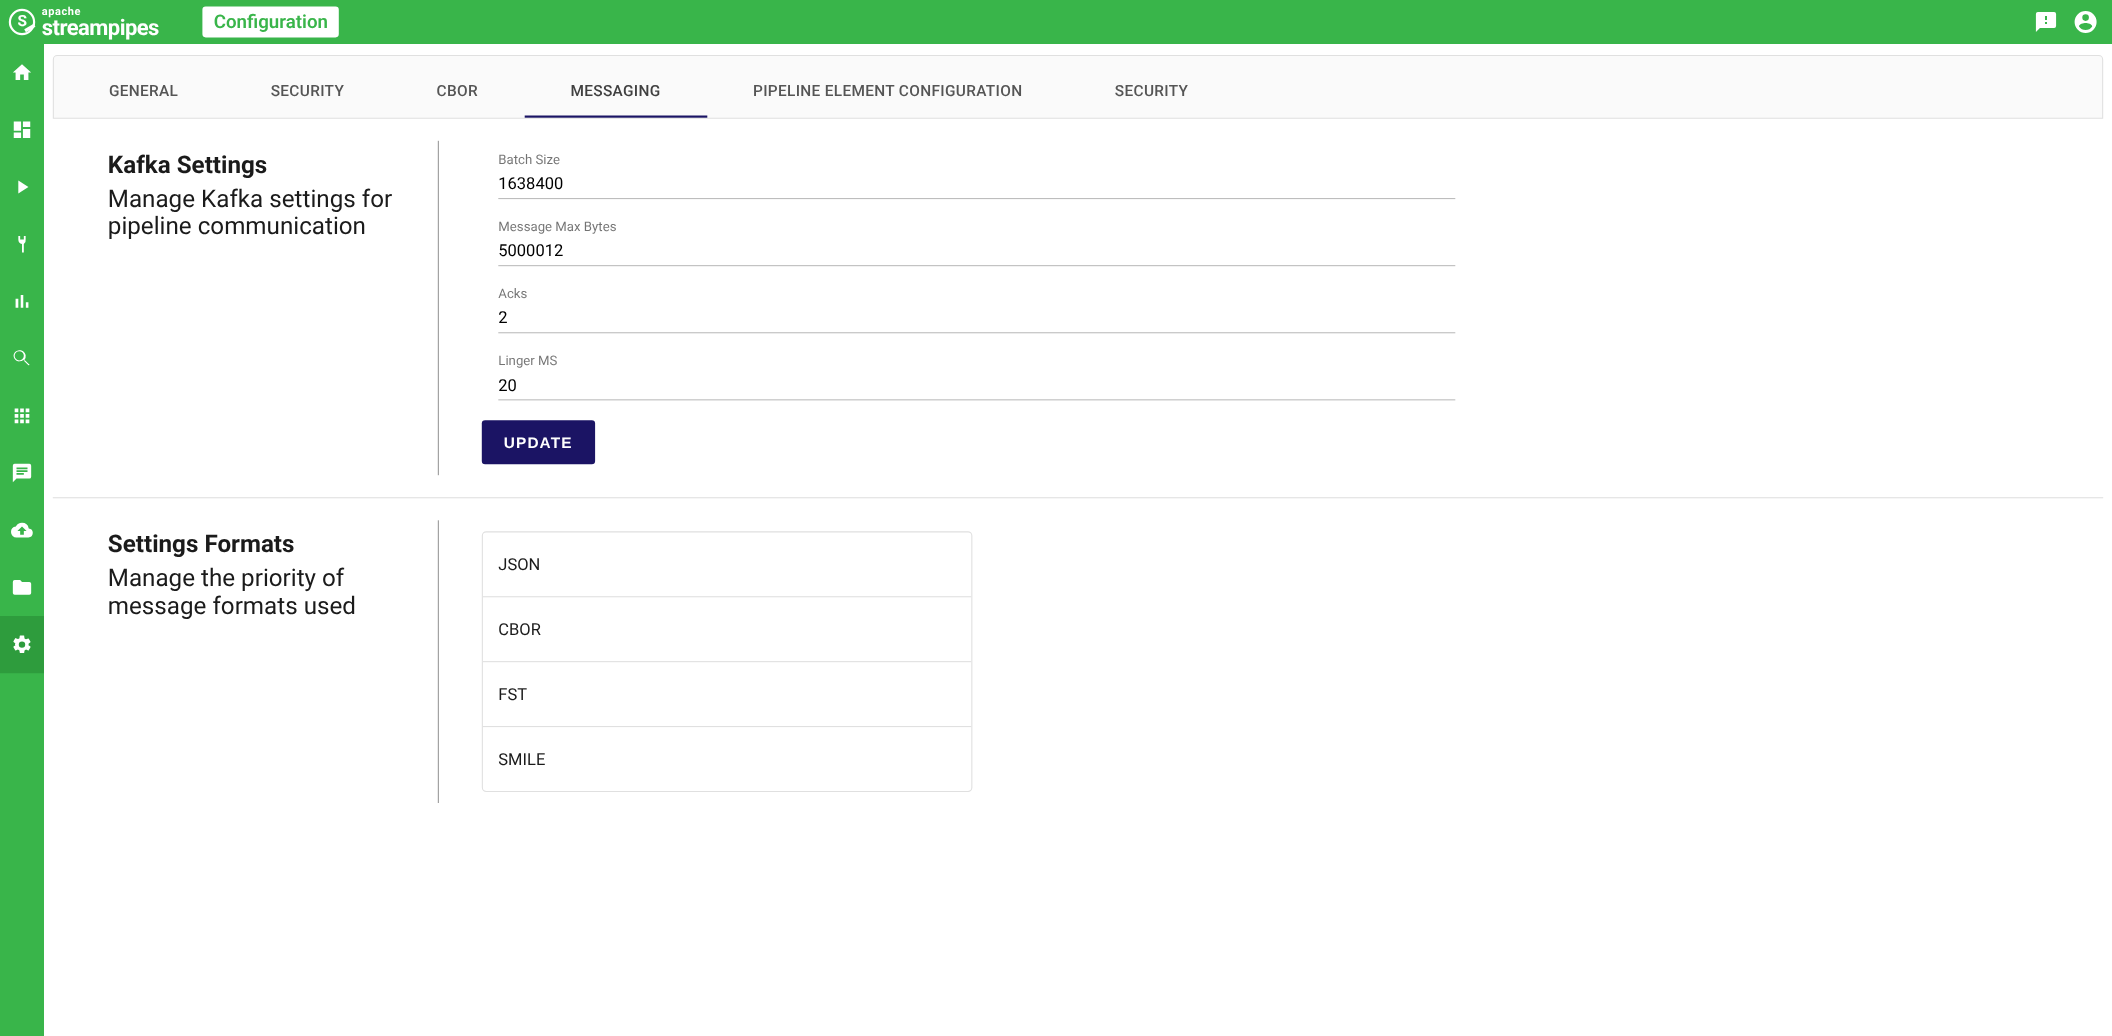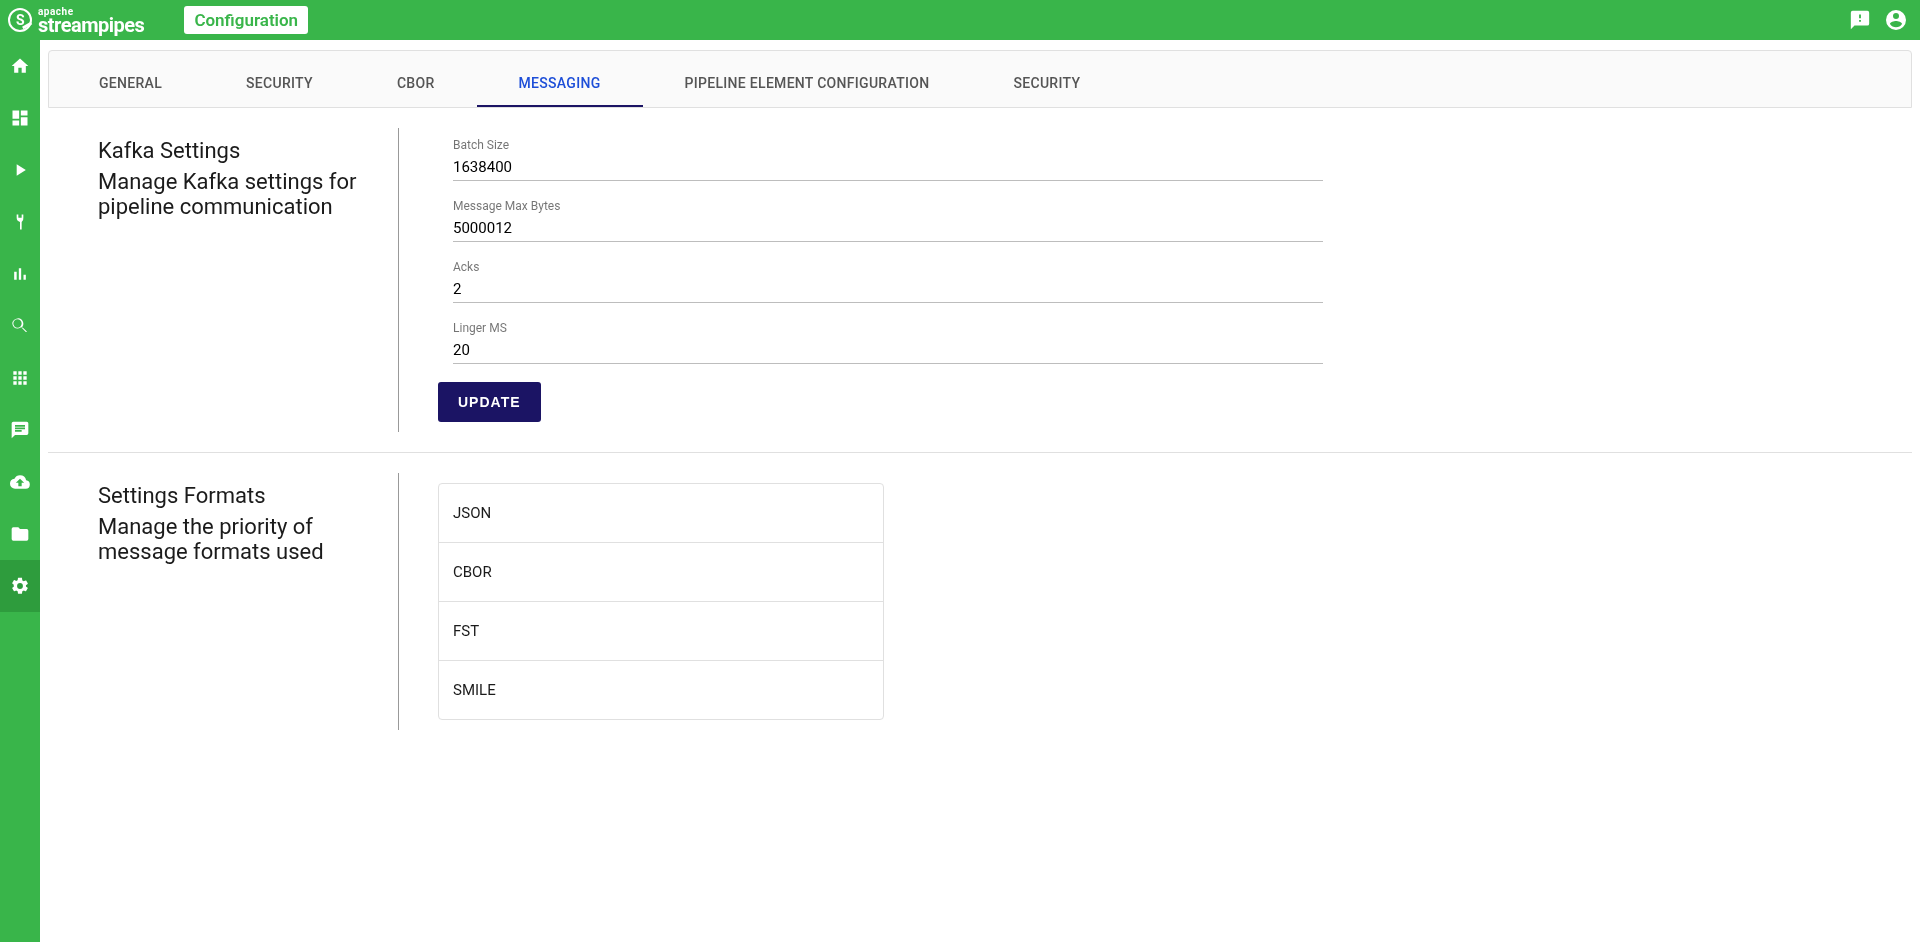--- a/index.html
+++ b/index.html
@@ -133,40 +133,40 @@
     padding: 14px 42px 14px 42px;
     font-size: 14px;
     font-weight: 500;
     letter-spacing: 0.3px;
     color: var(--text-tab);
     cursor: pointer;
     border-bottom: 2px solid transparent;
     white-space: nowrap;
   }
   .tab.active {
-    color: #1d4ed8;
+    color: #404040;
     border-bottom-color: var(--purple);
     font-weight: 500;
   }
 
   .section {
     display: grid;
     grid-template-columns: 300px 1fr;
     gap: 40px;
     padding: 30px 50px 30px 50px;
     border-bottom: 1px solid var(--border-light);
     margin: 0 8px;
     position: relative;
   }
   .section-sidecol {
     padding-right: 10px;
   }
   .section-sidecol h2 {
     font-size: 22px;
-    font-weight: 400;
+    font-weight: 700;
     margin: 0 0 6px 0;
   }
   .section-sidecol p {
     margin: 0;
     font-size: 22px;
     color: var(--text-dark);
   }
   .section-divider {
     position: absolute;
     width: 1px;

